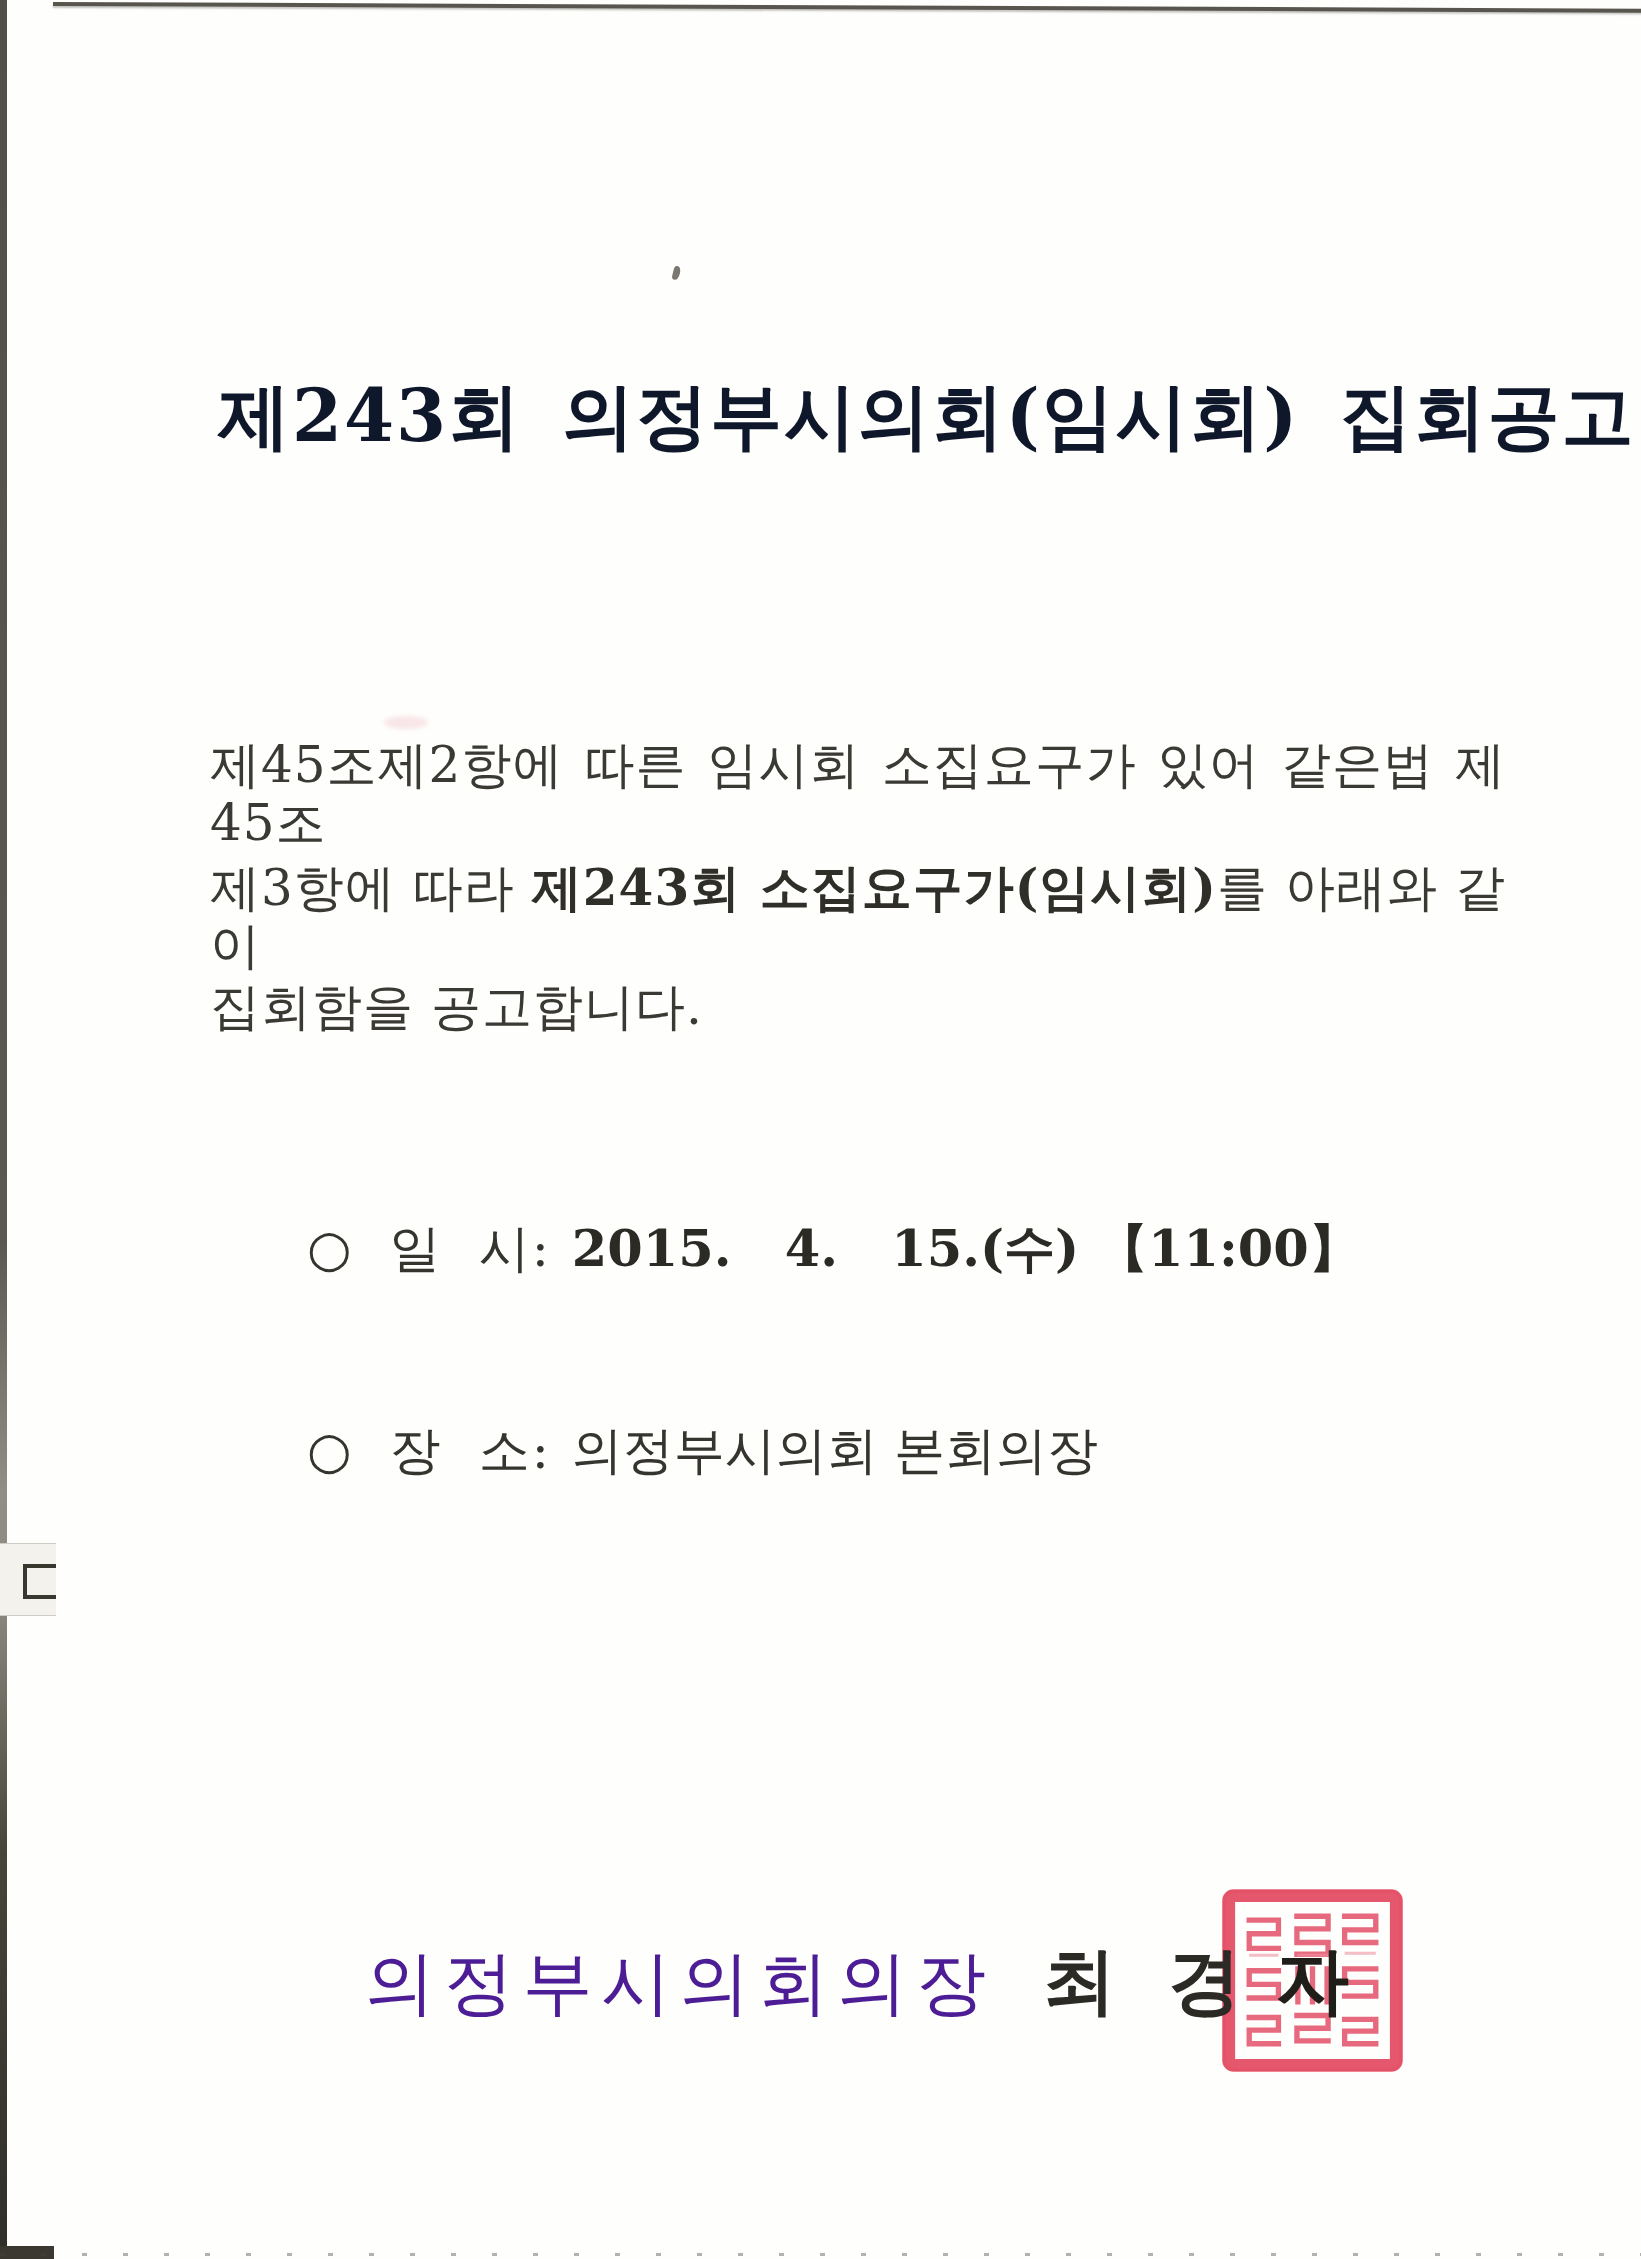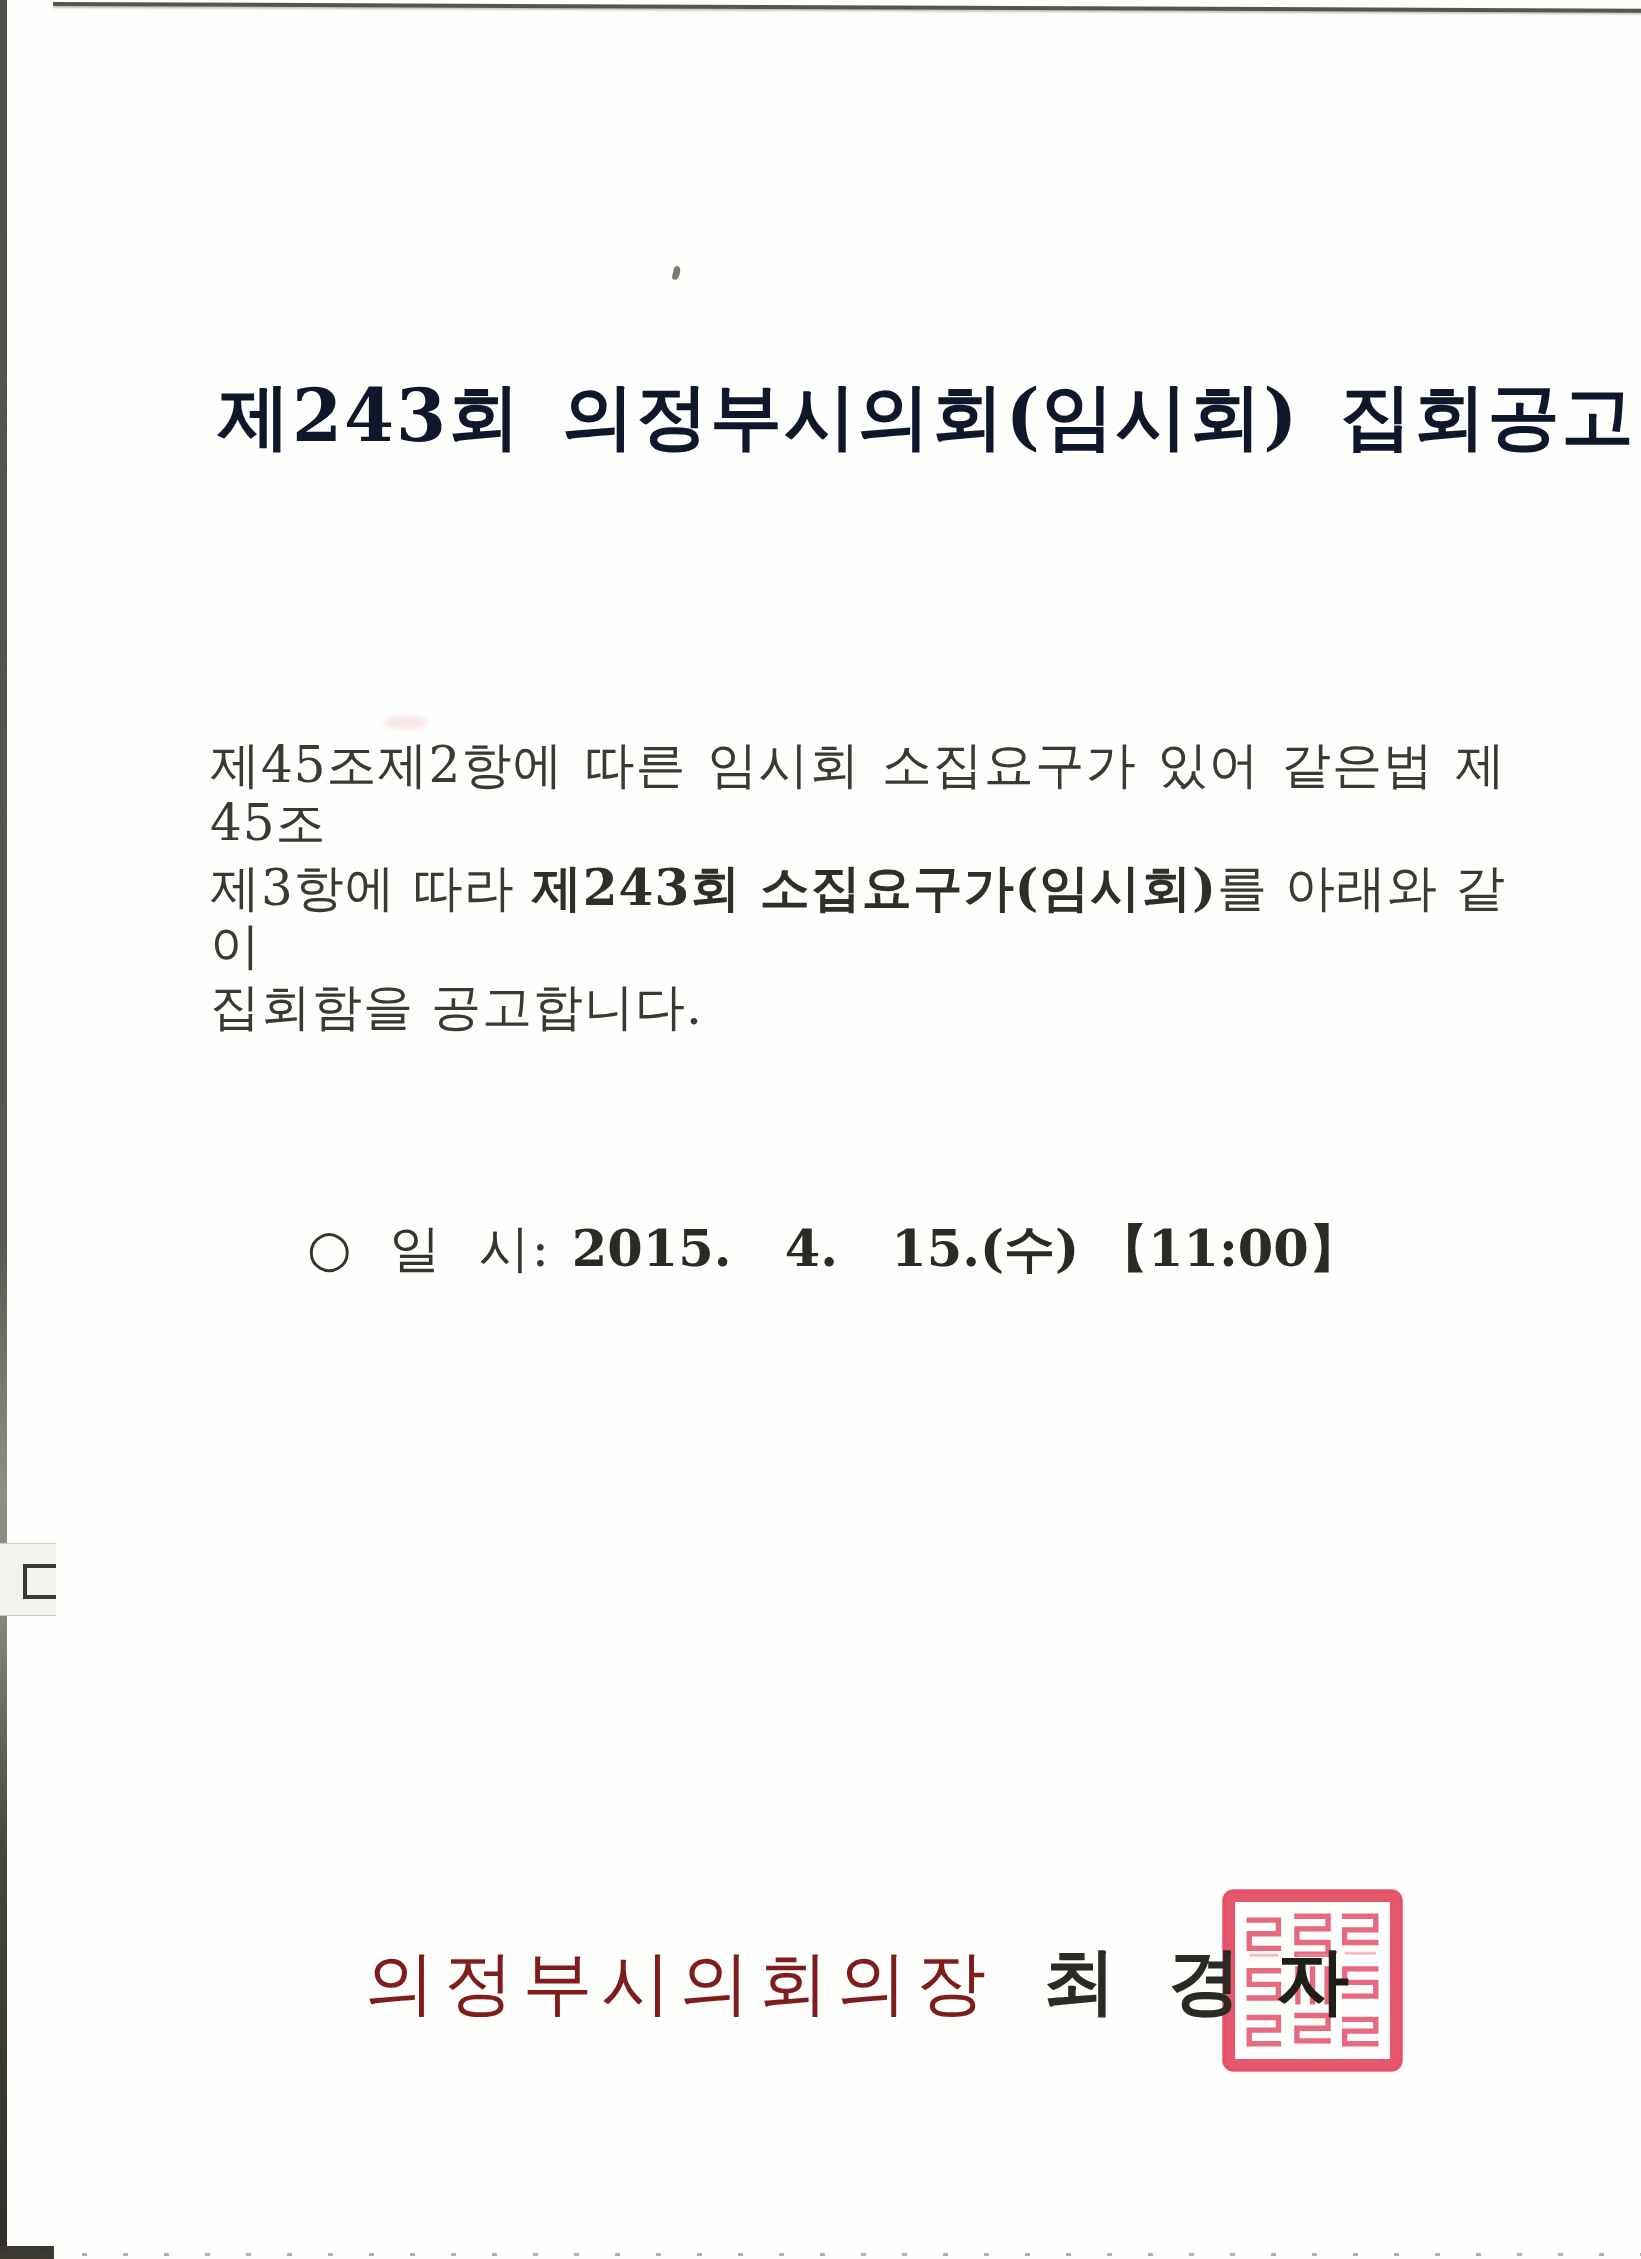--- a/index.html
+++ b/index.html
@@ -40,21 +40,21 @@
   .bold{font-weight:bold;color:#2f2e28;}
   .detail{position:absolute;left:307px;font-size:51px;white-space:pre;color:#35342e;}
   .detail1{top:1215px;}
   .detail2{top:1417px;}
   .dlabel{letter-spacing:1.9px;}
   .dvalue{margin-left:21px;}
   .strong{font-weight:bold;color:#2b2a24;}
   .date-line{position:absolute;left:709px;top:1701px;font-size:50px;font-weight:bold;
     letter-spacing:1.9px;white-space:pre;color:#2b2a24;}
   .sig-title{position:absolute;left:365px;top:1937px;font-size:70px;letter-spacing:8.7px;
-    white-space:nowrap;color:#7f1d1d;}
+    white-space:nowrap;color:#4c1d95;}
   .sig-char{position:absolute;top:1933px;font-size:73px;font-weight:bold;color:#2c2a24;z-index:3;}
   .sig-c1{left:1043px;}
   .sig-c2{left:1168px;}
   .sig-c3{left:1276px;color:#201e19;}
   .seal{position:absolute;left:1220px;top:1887px;width:185px;height:187px;z-index:2;}
   .seal svg{display:block;width:100%;height:100%;}
 </style>
 </head>
 <body>
 
@@ -72,20 +72,21 @@
 
 
   <h1 class="title">제243회 의정부시의회(임시회) 집회공고</h1>
 
   <div class="body-line line2">제45조제2항에 따른 임시회 소집요구가 있어 같은법 제45조</div>
   <div class="body-line line3"><span>제3항에 따라 </span><span class="bold">제243회 소집요구가(임시회)</span><span>를 아래와 같이</span></div>
   <div class="body-line line4">집회함을 공고합니다.</div>
 
   <div class="detail detail1"><span class="dlabel">○  일  시:</span><span class="dvalue strong">2015.   4.   15.(수) 【11:00】</span></div>
 
+  <div class="detail detail2"><span class="dlabel">○  장  소:</span><span class="dvalue">의정부시의회 본회의장</span></div>
 
 
   <div class="sig-title">의정부시의회의장</div>
   <span class="sig-char sig-c1">최</span>
   <span class="sig-char sig-c2">경</span>
   <span class="sig-char sig-c3">자</span>
 
   <div class="seal">
     <svg viewBox="0 0 190 192" xmlns="http://www.w3.org/2000/svg">
       <rect x="4" y="4" width="182" height="184" rx="10" fill="none" stroke="#ed8496" stroke-width="4" opacity="0.55"></rect>

